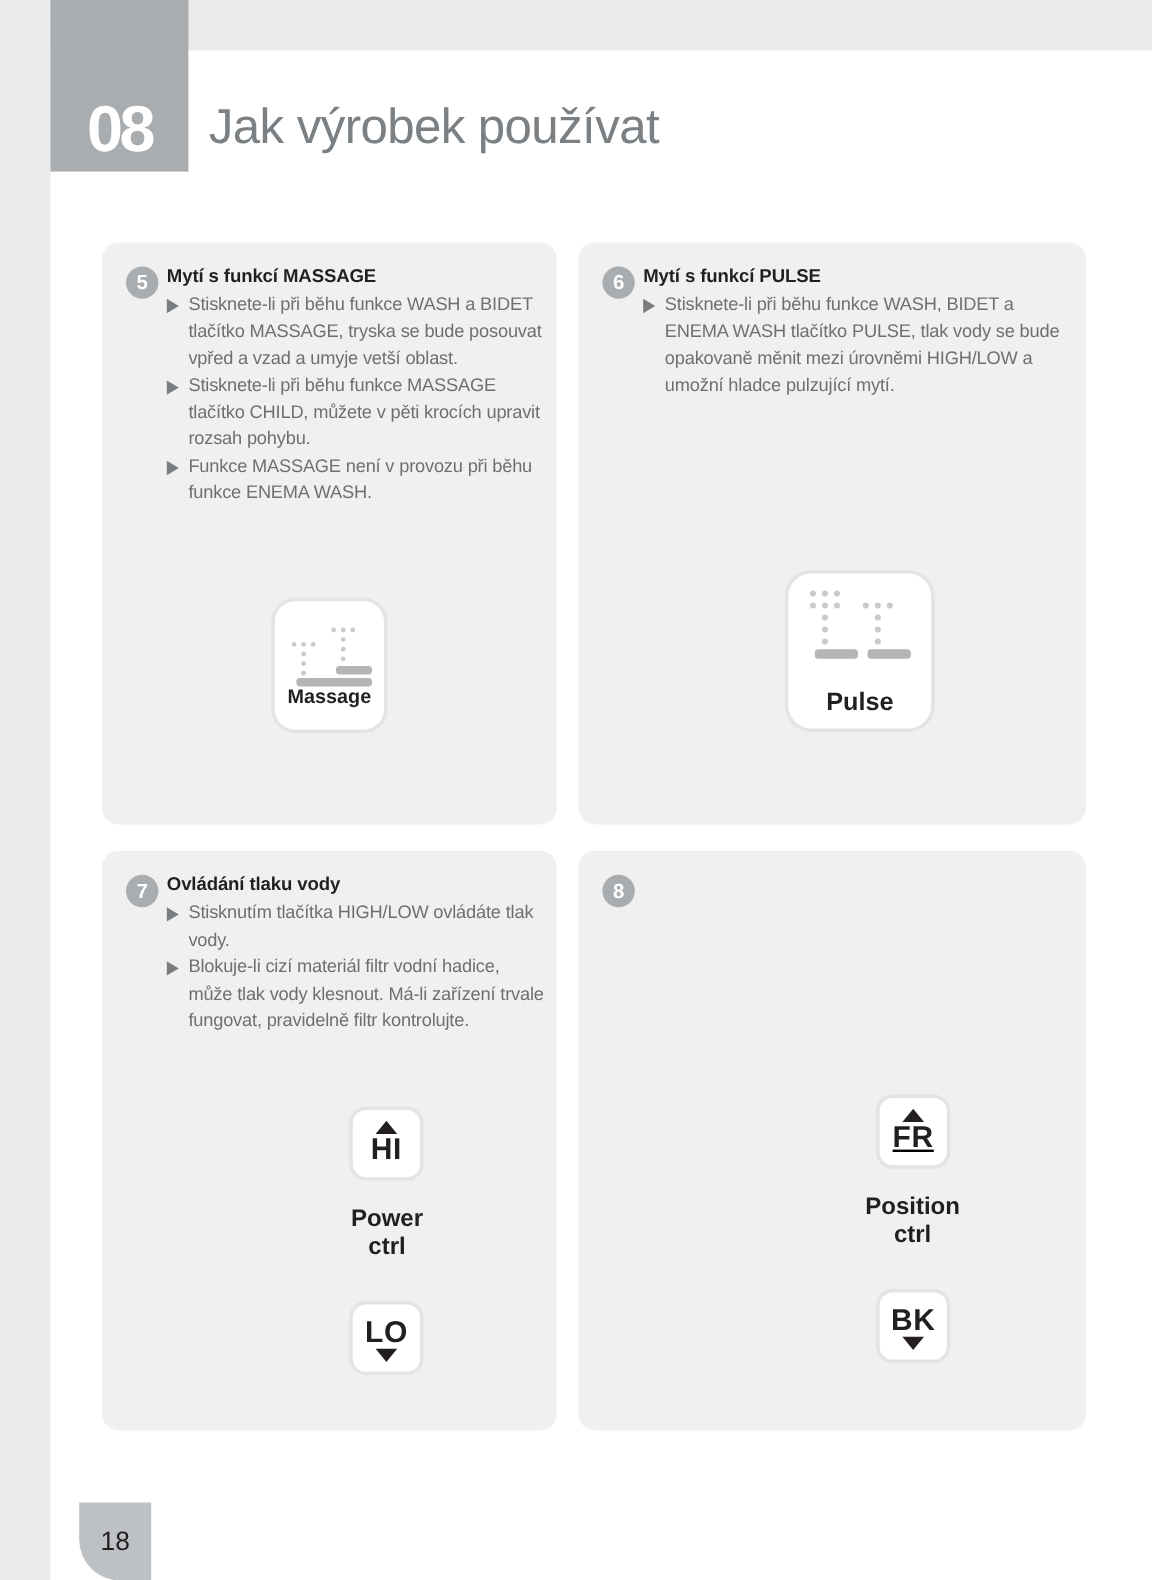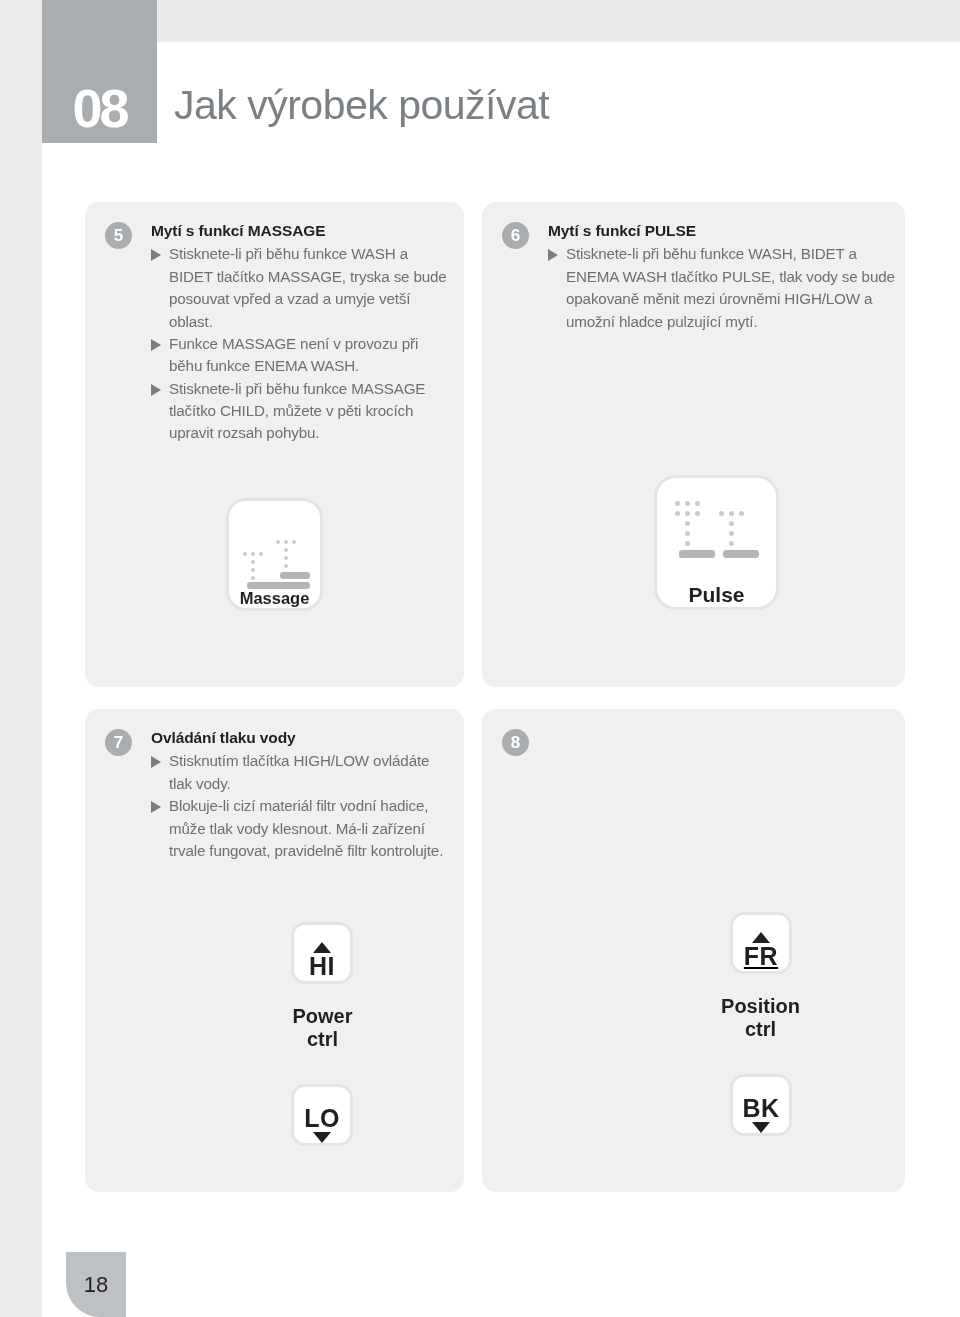--- a/index.html
+++ b/index.html
@@ -117,21 +117,21 @@
     background: #a9adb0;
     color: #ffffff;
     font-size: 17px;
     font-weight: bold;
     display: flex;
     align-items: center;
     justify-content: center;
     font-family: "Liberation Sans", sans-serif;
   }
   .step-body {
-    margin-left: 46px;
+    margin-left: 34px;
   }
   .step-head {
     font-size: 15.5px;
     font-weight: bold;
     color: #231f20;
     line-height: 1.45;
     margin-bottom: 1px;
     letter-spacing: -0.1px;
   }
   .bullet-list {
@@ -160,21 +160,21 @@
 
   
   .btn-key {
     background: #ffffff;
     border: 3px solid #e4e4e4;
     border-radius: 16px;
     box-sizing: border-box;
     display: flex;
     flex-direction: column;
     align-items: center;
-    justify-content: flex-end;
+    justify-content: center;
     position: absolute;
   }
   .key-label {
     font-family: "Liberation Sans", sans-serif;
     font-weight: bold;
     color: #231f20;
   }
 
   
   #massage-key {
@@ -289,25 +289,25 @@
         <div class="step-num">5</div>
         <div class="step-body">
           <div class="step-head">Mytí s funkcí MASSAGE</div>
           <ul class="bullet-list">
             <li class="bullet">
               <span class="tri"></span>
               <span>Stisknete-li při běhu funkce WASH a BIDET tlačítko MASSAGE, tryska se bude posouvat vpřed a vzad a umyje vetší oblast.</span>
             </li>
             <li class="bullet">
               <span class="tri"></span>
+              <span>Stisknete-li při běhu funkce MASSAGE tlačítko CHILD, můžete v pěti krocích upravit rozsah pohybu.</span>
+            </li>
+            <li class="bullet">
+              <span class="tri"></span>
               <span>Funkce MASSAGE není v provozu při běhu funkce ENEMA WASH.</span>
-            </li>
-            <li class="bullet">
-              <span class="tri"></span>
-              <span>Stisknete-li při běhu funkce MASSAGE tlačítko CHILD, můžete v pěti krocích upravit rozsah pohybu.</span>
             </li>
           </ul>
         </div>
       </div>
 
       <div class="btn-key" id="massage-key">
         <div class="icon-area" style="height:52px;">
 
           <span class="dot" style="left:14px; top:17px;  width:4px; height:4px;"></span>
           <span class="dot" style="left:22px; top:17px;  width:4px; height:4px;"></span>

